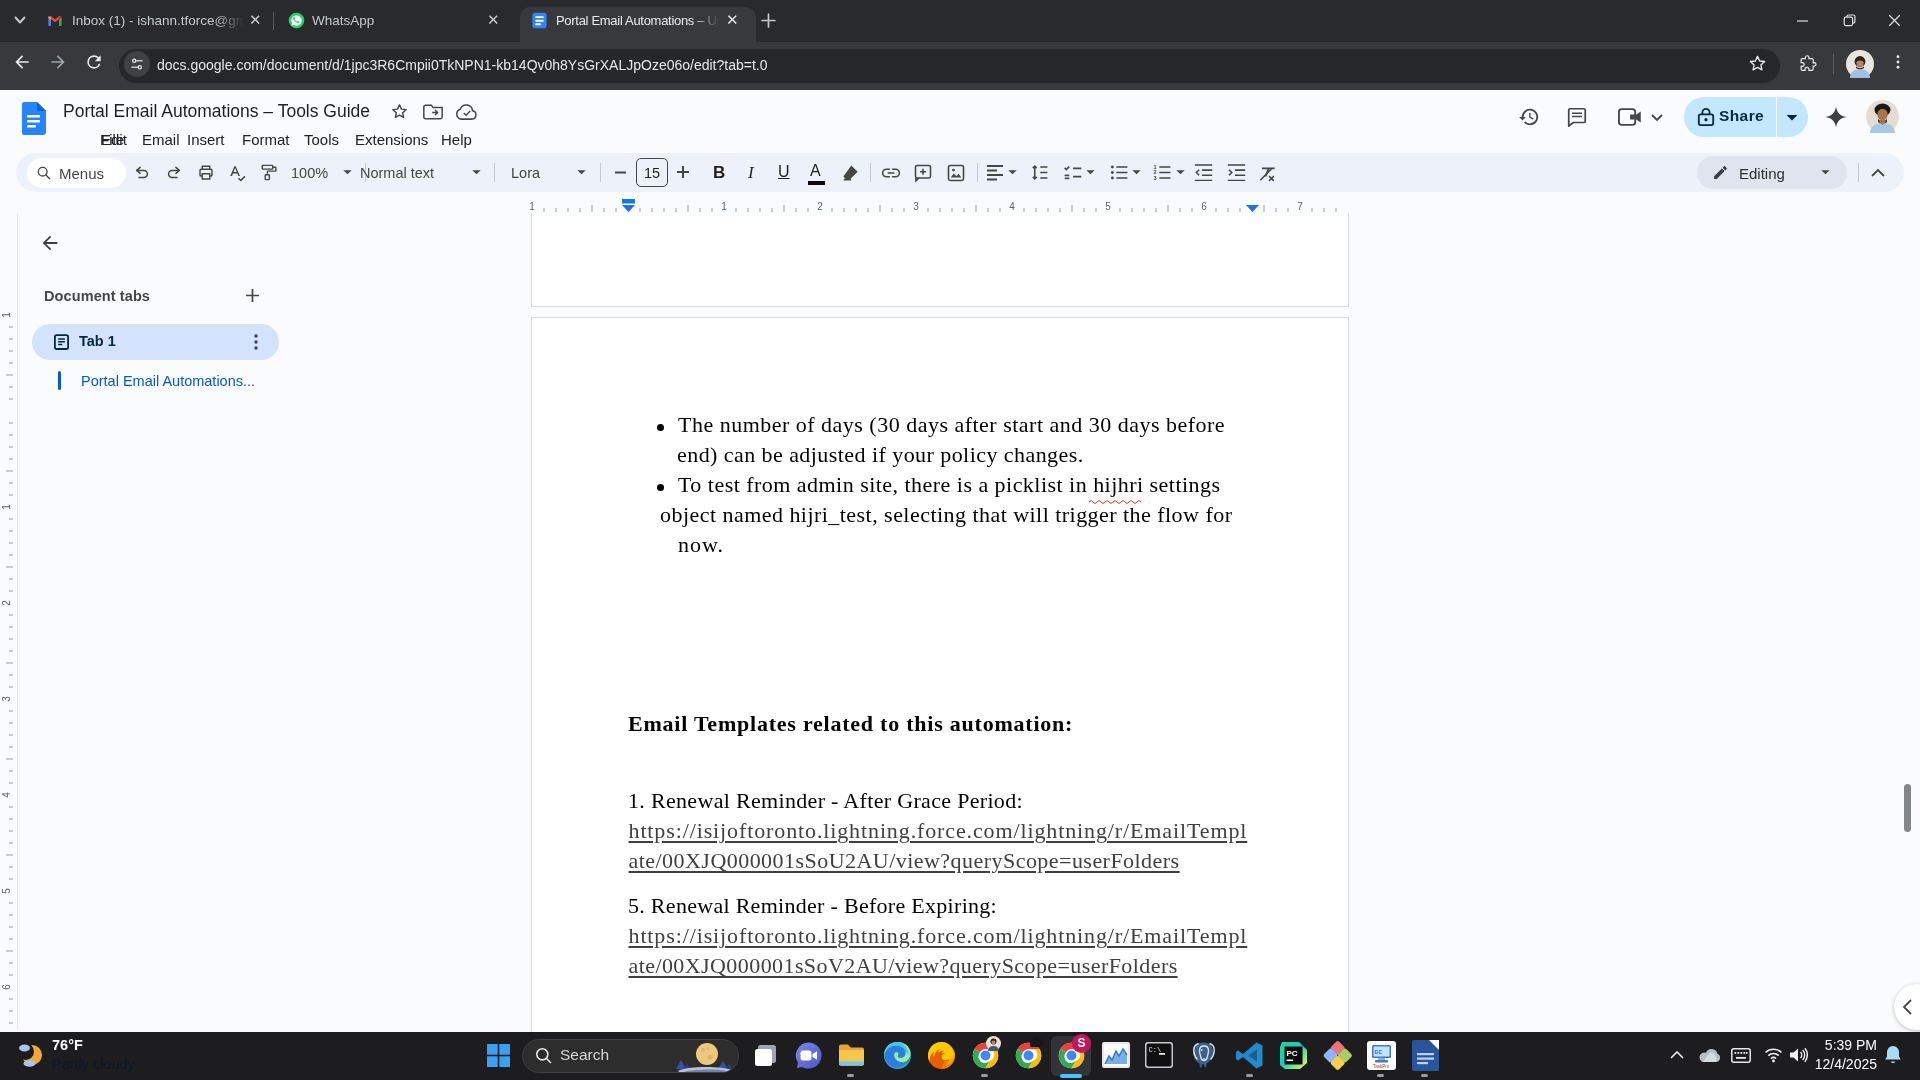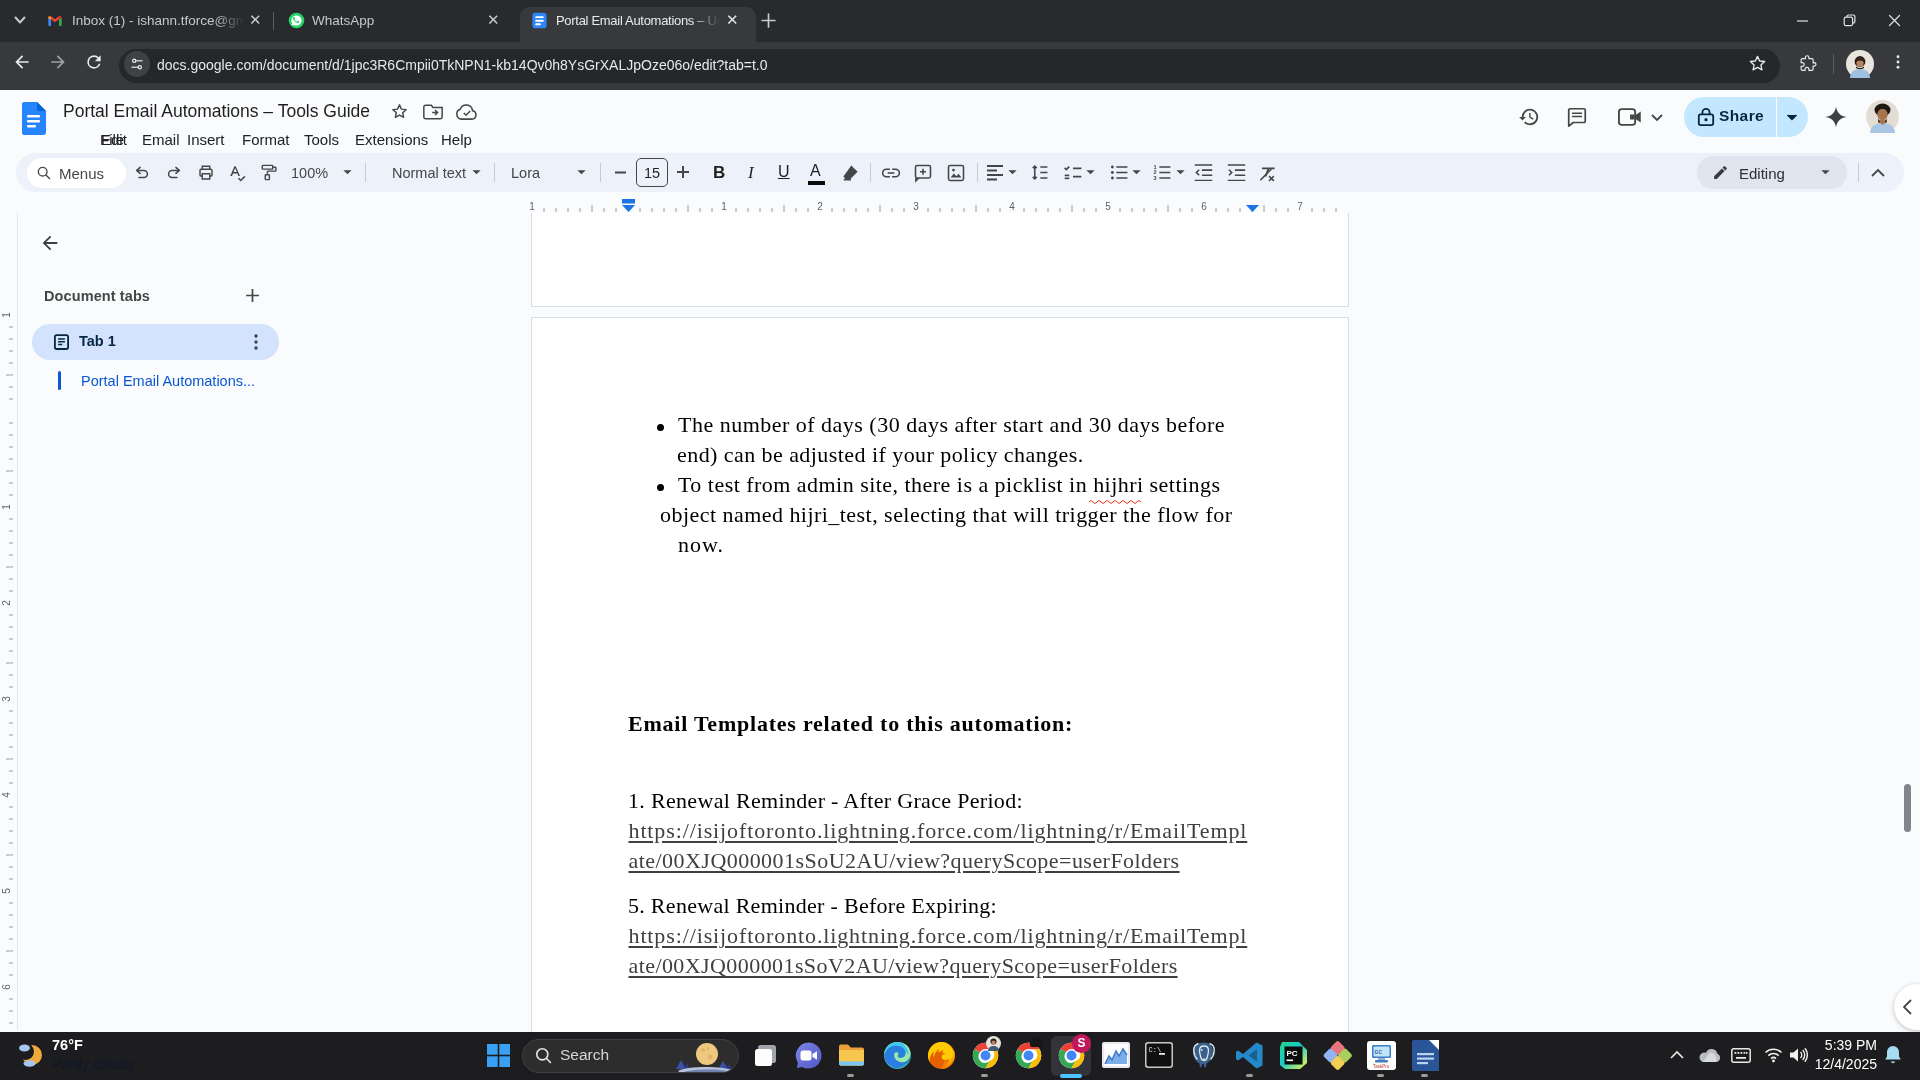--- a/index.html
+++ b/index.html
@@ -249,21 +249,21 @@
         <rect x="3" y="3" width="14" height="5" rx="1"></rect>
         <path d="M17 5.5h3.2a1 1 0 0 1 1 1v3.2a1 1 0 0 1-1 1h-9.4a1 1 0 0 0-1 1v2.3"></path>
         <rect x="7" y="15.5" width="5.5" height="6.5" rx="1"></rect>
       </g>
     </svg>
   <div class="tbtext" style="left:291px;top:165px;font-size:14.5px;">100%</div>
   <svg class="abs" style="left:342px;top:169px;" width="11" height="7" viewBox="0 0 12 7">
       <path d="M1.5 1l4.5 4.5L10.5 1" fill="#444746"></path>
     </svg>
   <div class="tbsep" style="left:365px;top:163px;"></div>
-  <div class="tbtext" style="left:392px;top:165px;font-size:14.5px;">Normal text</div>
+  <div class="tbtext" style="left:360px;top:165px;font-size:14.5px;">Normal text</div>
   <svg class="abs" style="left:471px;top:169px;" width="11" height="7" viewBox="0 0 12 7">
       <path d="M1.5 1l4.5 4.5L10.5 1" fill="#444746"></path>
     </svg>
   <div class="tbsep" style="left:494px;top:163px;"></div>
   <div class="tbtext" style="left:511px;top:165px;font-size:14.5px;">Lora</div>
   <svg class="abs" style="left:576px;top:169px;" width="11" height="7" viewBox="0 0 12 7">
       <path d="M1.5 1l4.5 4.5L10.5 1" fill="#444746"></path>
     </svg>
   <div class="tbsep" style="left:600px;top:163px;"></div>
   <svg class="abs" style="left:614px;top:171px;" width="13" height="3" viewBox="0 0 13 3">

